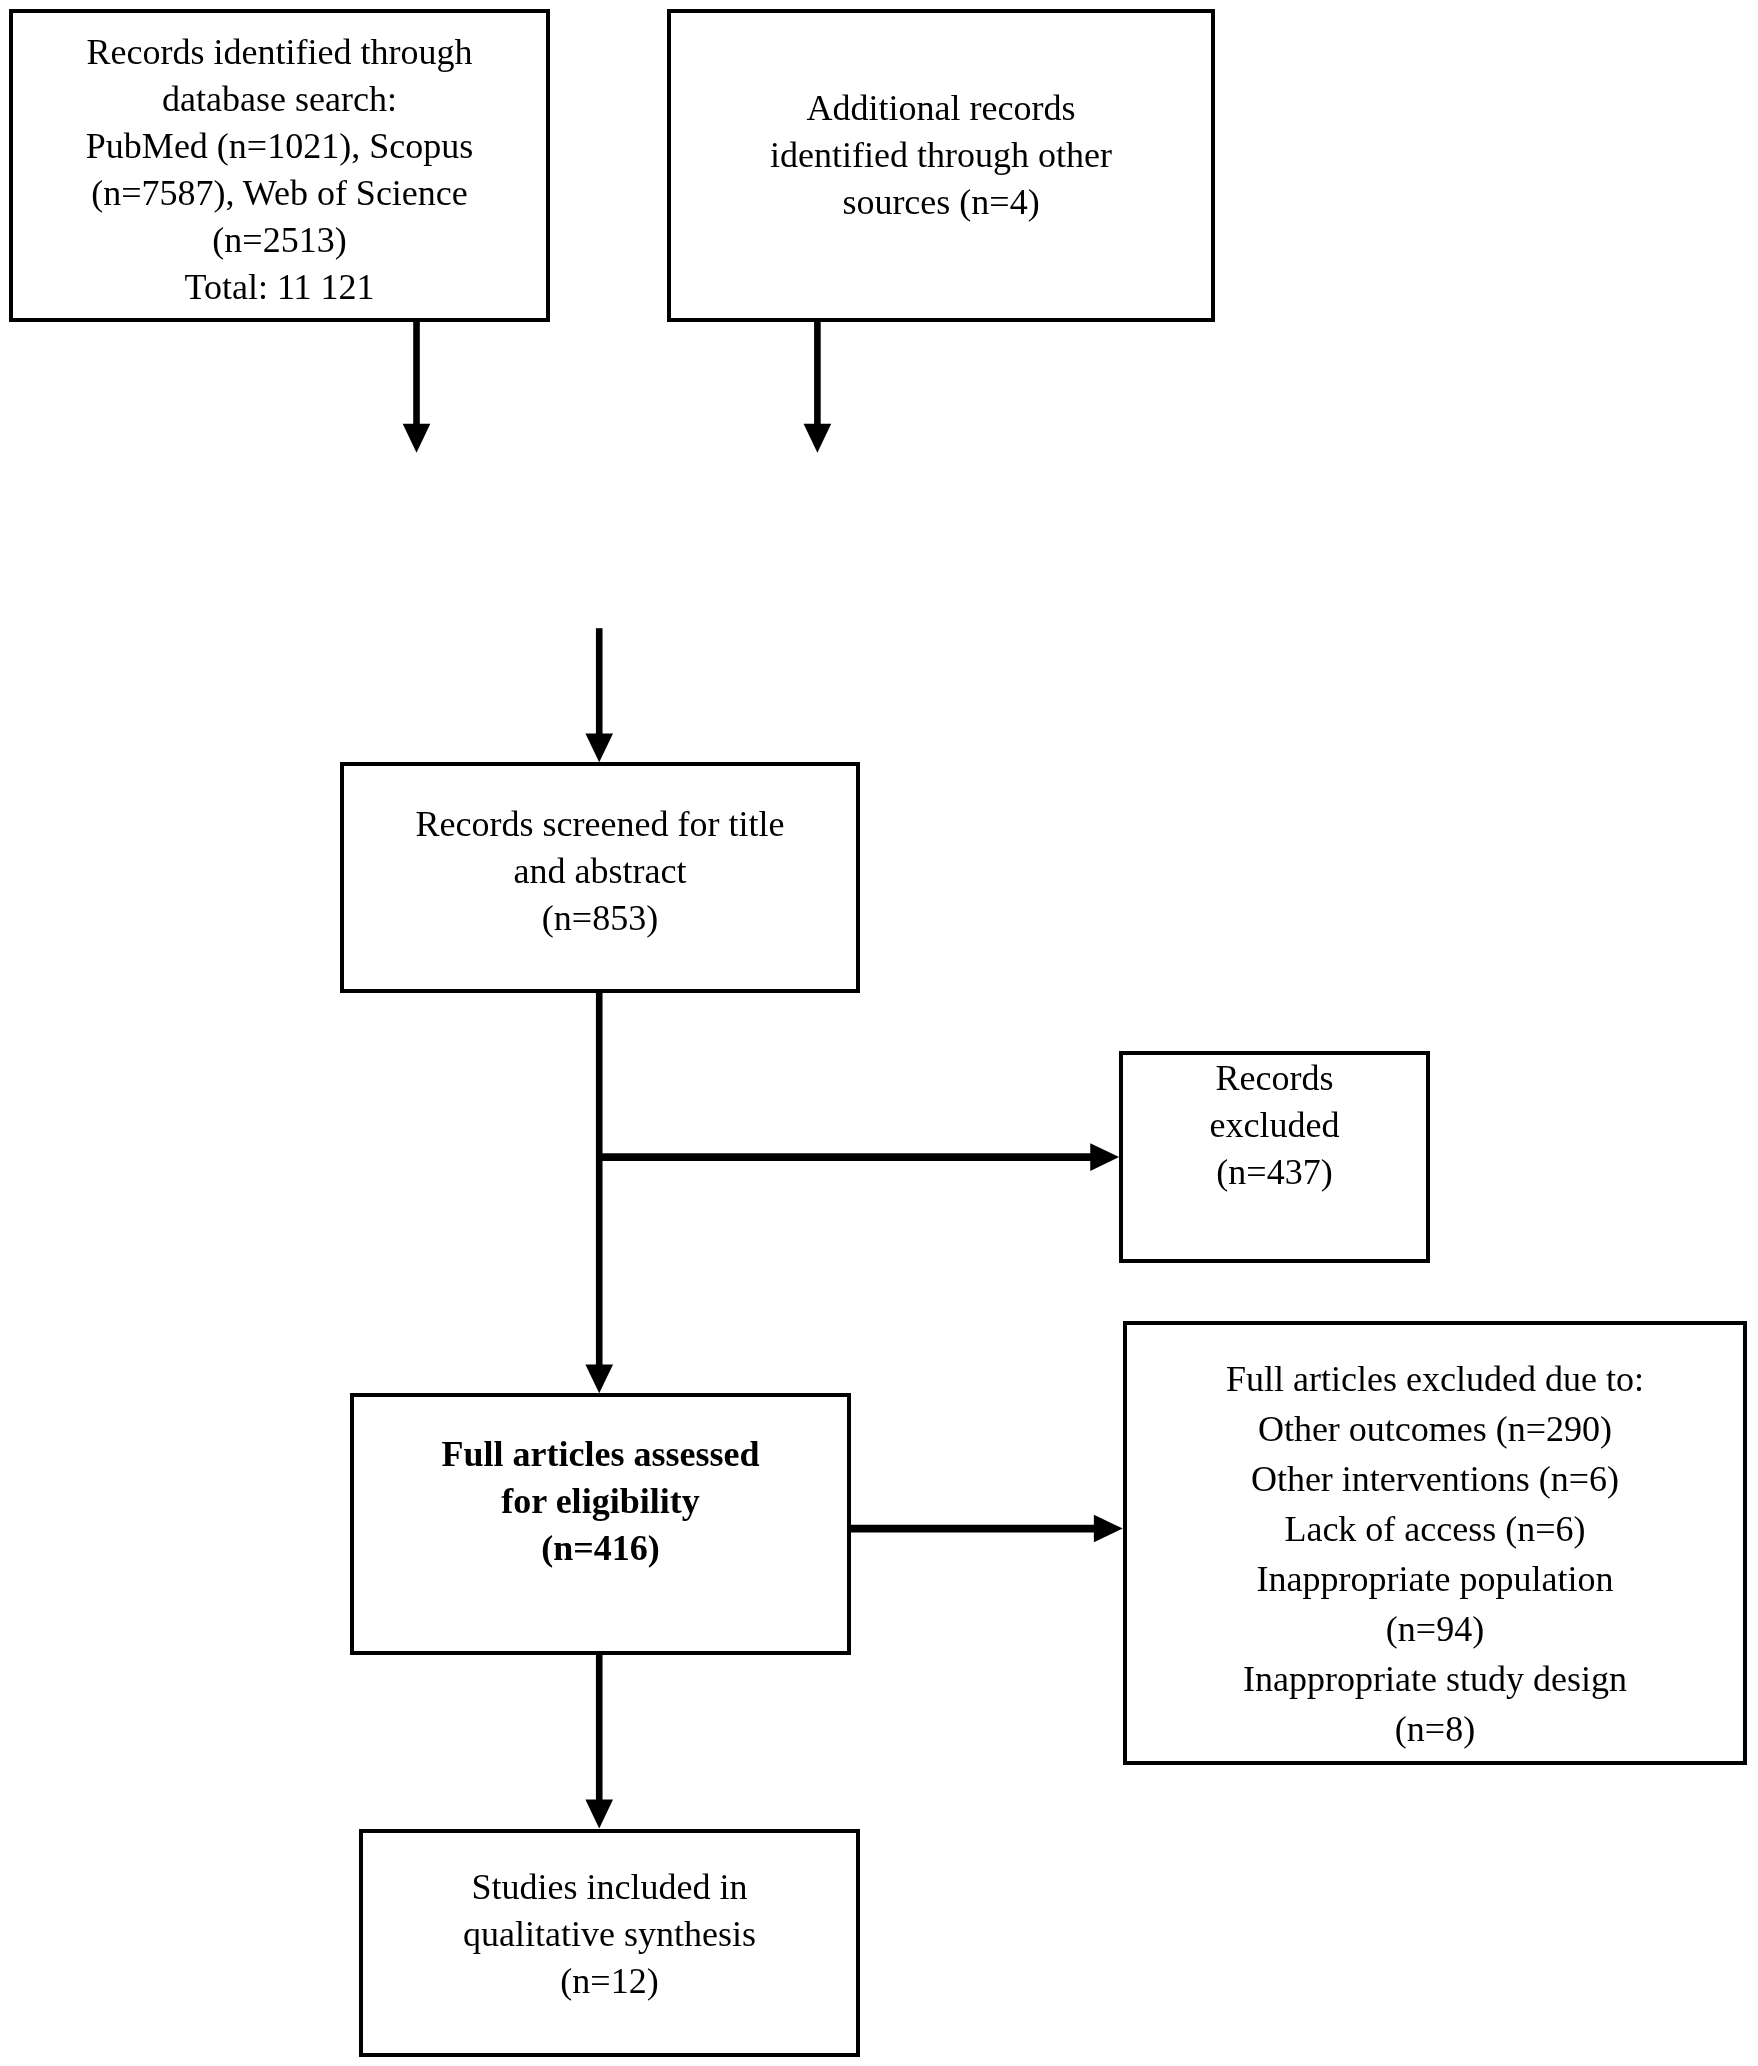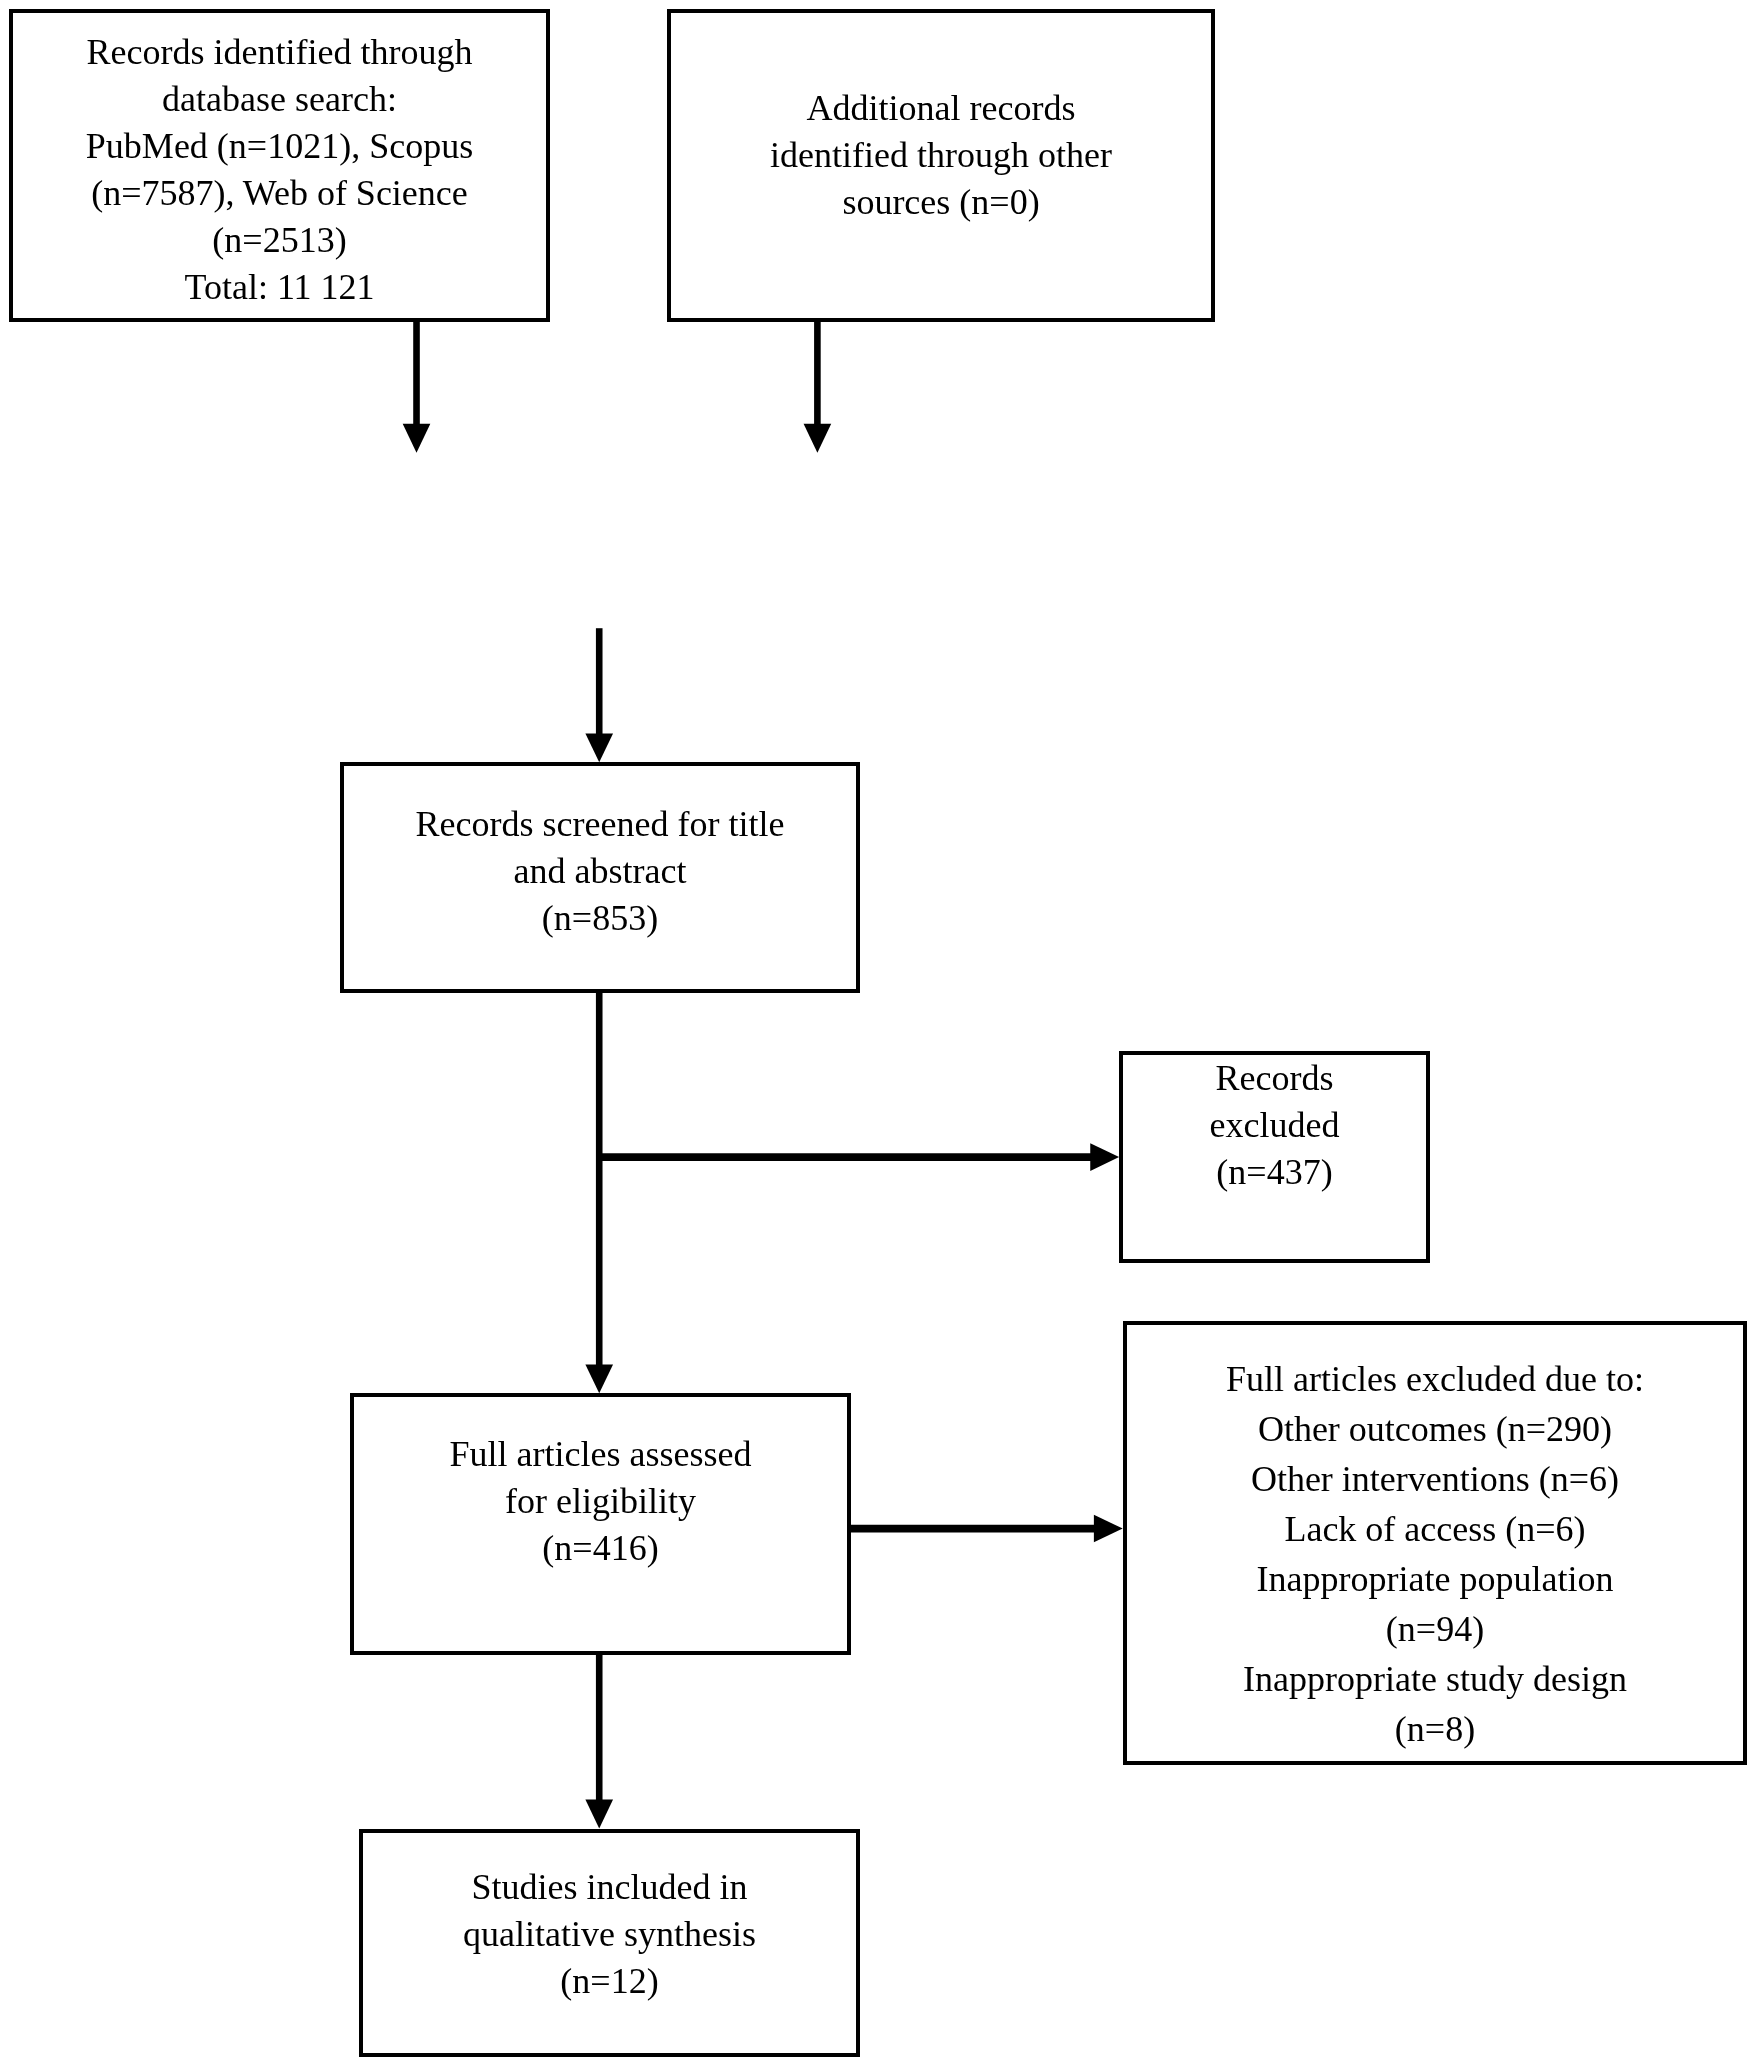--- a/index.html
+++ b/index.html
@@ -33,21 +33,21 @@
     white-space: pre-wrap;
     font-size: 36px;
     line-height: 47px;
   }
   
   .b-identification   { left: 9px;   top: 9px;   width: 541px;  height: 313px;  padding-top: 16px; }
   .b-other-sources    { left: 667px; top: 9px;   width: 548px;  height: 313px;  padding-top: 72px; }
   .b-duplicates       { left: 319px;  top: 453px;  width: 553px;  height: 179px;  padding-top: 35px; }
   .b-screened         { left: 340px;  top: 762px; width: 520px;  height: 231px;  padding-top: 35px; }
   .b-rec-excluded     { left: 1119px; top: 1051px; width: 311px;  height: 212px;  }
-  .b-fulltext         { left: 350px;  top: 1393px; width: 501px;  height: 262px;  padding-top: 34px; }
+  .b-fulltext         { left: 350px;  top: 1393px; width: 501px;  height: 262px;  padding-top: 34px; font-weight: bold; }
   .b-ft-excluded      { left: 1123px; top: 1321px; width: 624px; height: 444px;  padding-top: 29px; }
   .b-ft-excluded .box-text { line-height: 50px; }
   .b-included         { left: 359px;  top: 1829px; width: 501px;  height: 228px;  padding-top: 31px; }
 </style>
 </head>
 <body>
 
 <div class="diagram">
 
   <svg class="arrows" viewBox="0 0 2925 3437" xmlns="http://www.w3.org/2000/svg">
@@ -93,21 +93,21 @@
 database search:
 PubMed (n=1021), Scopus
 (n=7587), Web of Science
 (n=2513)
 Total: 11 121</div>
   </div>
 
   <div class="box b-other-sources">
     <div class="box-text">Additional records
 identified through other
-sources (n=0)</div>
+sources (n=4)</div>
   </div>
 
 
   <div class="box b-screened">
     <div class="box-text">Records screened for title
 and abstract
 (n=853)</div>
   </div>
 
   <div class="box b-rec-excluded">

